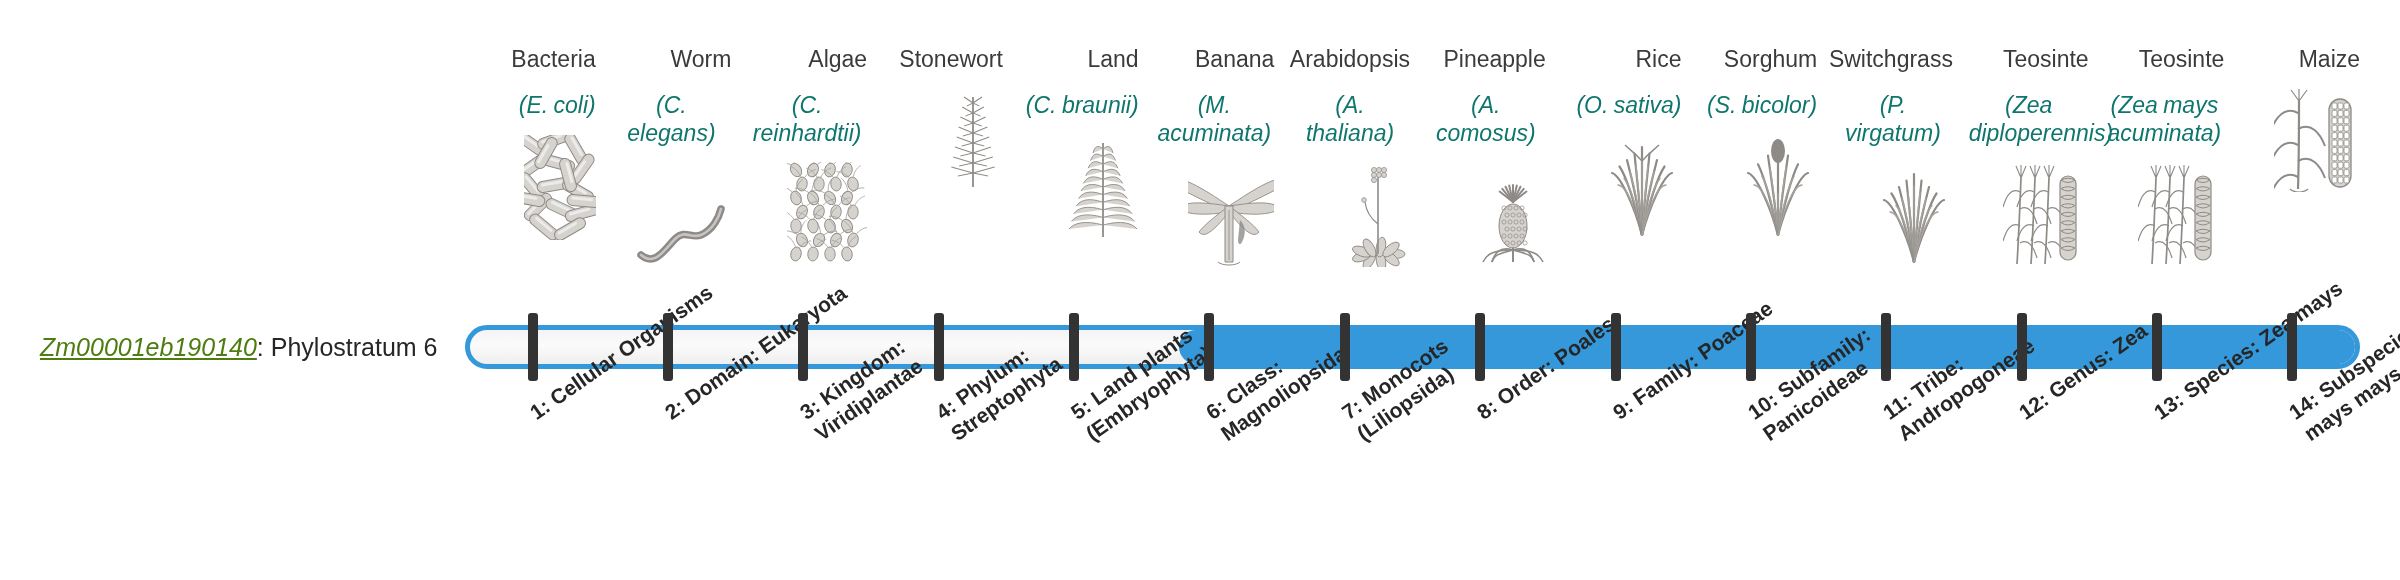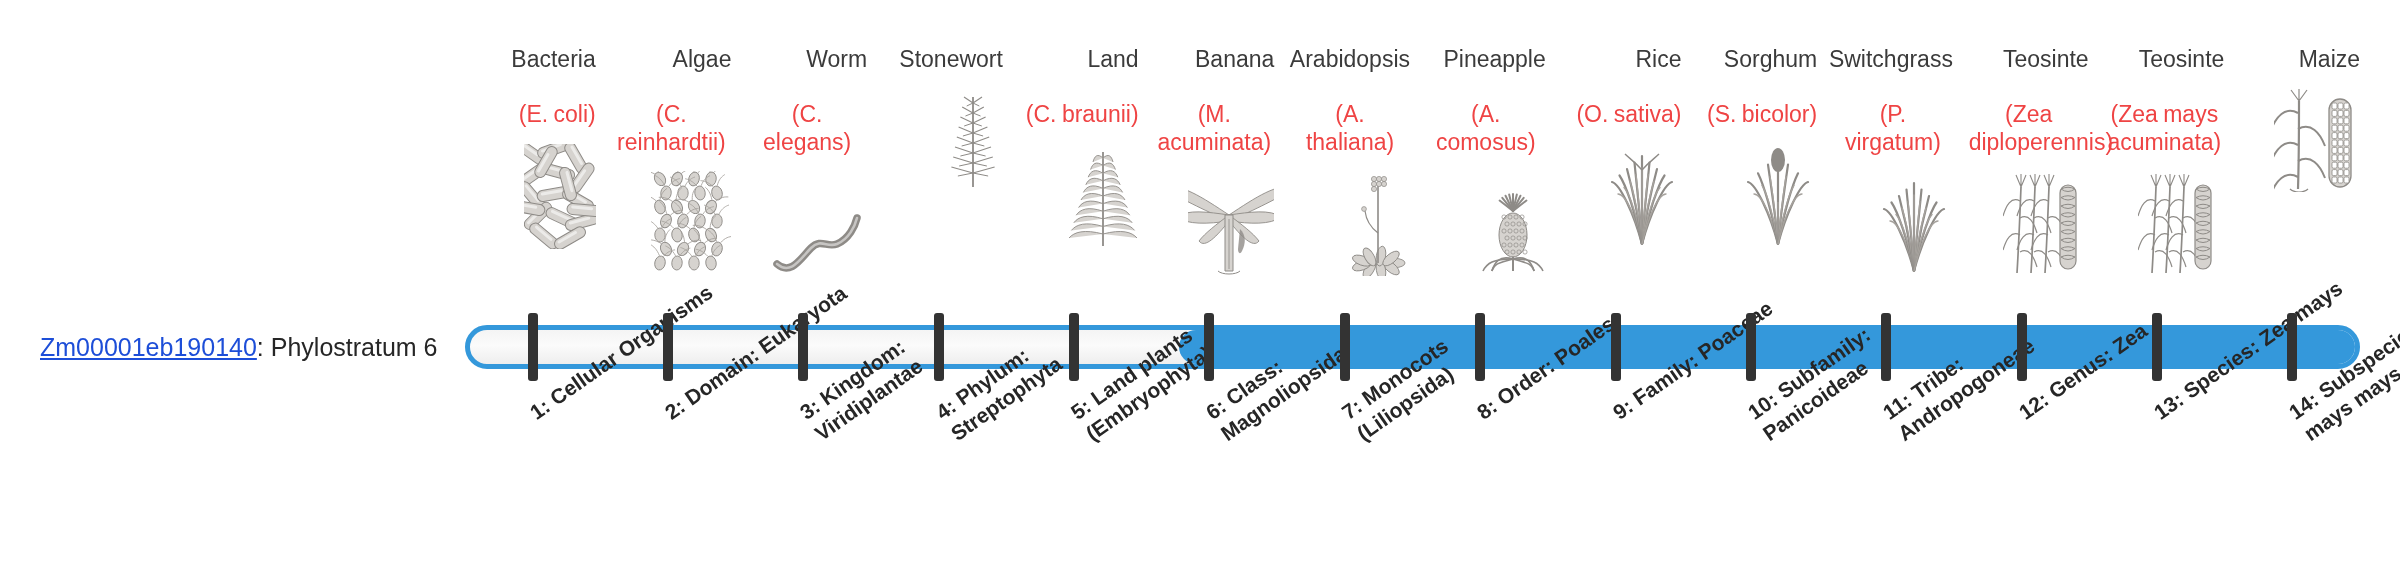--- a/index.html
+++ b/index.html
@@ -23,23 +23,24 @@
   #gene-label {
     position: absolute;
     left: 40px;
     top: 334px;
     font-size: 25px;
     line-height: 1.1;
     white-space: nowrap;
     color: #262626;
   }
   #gene-label .gene-id {
-    color: #1d4ed8;
+    color: #4d7c0f;
     text-decoration: underline;
     cursor: pointer;
+    font-style: italic;
   }
 
   
   #columns {
     position: absolute;
     left: 460px;
     top: 46px;
     width: 1900px;
     height: 255px;
     display: flex;
@@ -55,23 +56,24 @@
     gap: 16px;
   }
   .common-name {
     font-size: 23px;
     color: #3b3b3b;
     line-height: 1.15;
     white-space: nowrap;
   }
   .sci-name {
     font-size: 23px;
-    color: #ef4444;
+    font-style: italic;
+    color: #0f766e;
     line-height: 1.18;
-    margin-top: 13px;
+    margin-top: 4px;
     max-width: 120px;
     word-spacing: -1px;
   }
   .art {
     margin-top: 6px;
     height: 98px;
     display: flex;
     align-items: flex-end;
     justify-content: center;
     gap: 3px;
@@ -227,175 +229,175 @@
         </g>
               <g transform="translate(60,66) rotate(5)">
           <rect x="-17" y="-5.5" width="34" height="11" rx="5.5" fill="#d6d3cf" stroke="#8e8b87" stroke-width="1"></rect>
           <rect x="-13" y="-3.5" width="22" height="3" rx="1.5" fill="#ffffff" opacity=".55"></rect>
         </g>
             </g>
           </svg>
         </div>
       </div>
       <div class="col">
-        <div class="common-name">Algae</div>
-        <div class="sci-name">(C. reinhardtii)</div>
-        <div class="art">
-          <svg width="80" height="105" viewBox="0 0 80 105">
-            <g transform="translate(9,8) rotate(-30)">
-            <ellipse cx="0" cy="0" rx="5.2" ry="7" fill="#d6d3cf" stroke="#8e8b87" stroke-width=".9"></ellipse>
-            <path d="M-2 -7 C -6 -13, -10 -15, -13 -16" fill="none" stroke="#a6a29d" stroke-width=".8"></path>
-            <path d="M2 -7 C 5 -13, 9 -15, 12 -16" fill="none" stroke="#a6a29d" stroke-width=".8"></path>
-          </g>
-            <g transform="translate(26,8) rotate(23)">
-            <ellipse cx="0" cy="0" rx="5.2" ry="7" fill="#d6d3cf" stroke="#8e8b87" stroke-width=".9"></ellipse>
-            <path d="M-2 -7 C -6 -13, -10 -15, -13 -16" fill="none" stroke="#a6a29d" stroke-width=".8"></path>
-            <path d="M2 -7 C 5 -13, 9 -15, 12 -16" fill="none" stroke="#a6a29d" stroke-width=".8"></path>
-          </g>
-            <g transform="translate(43,8) rotate(16)">
-            <ellipse cx="0" cy="0" rx="5.2" ry="7" fill="#d6d3cf" stroke="#8e8b87" stroke-width=".9"></ellipse>
-            <path d="M-2 -7 C -6 -13, -10 -15, -13 -16" fill="none" stroke="#a6a29d" stroke-width=".8"></path>
-            <path d="M2 -7 C 5 -13, 9 -15, 12 -16" fill="none" stroke="#a6a29d" stroke-width=".8"></path>
-          </g>
-            <g transform="translate(60,8) rotate(9)">
-            <ellipse cx="0" cy="0" rx="5.2" ry="7" fill="#d6d3cf" stroke="#8e8b87" stroke-width=".9"></ellipse>
-            <path d="M-2 -7 C -6 -13, -10 -15, -13 -16" fill="none" stroke="#a6a29d" stroke-width=".8"></path>
-            <path d="M2 -7 C 5 -13, 9 -15, 12 -16" fill="none" stroke="#a6a29d" stroke-width=".8"></path>
-          </g>
-            <g transform="translate(15,22) rotate(7)">
-            <ellipse cx="0" cy="0" rx="5.2" ry="7" fill="#d6d3cf" stroke="#8e8b87" stroke-width=".9"></ellipse>
-            <path d="M-2 -7 C -6 -13, -10 -15, -13 -16" fill="none" stroke="#a6a29d" stroke-width=".8"></path>
-            <path d="M2 -7 C 5 -13, 9 -15, 12 -16" fill="none" stroke="#a6a29d" stroke-width=".8"></path>
-          </g>
-            <g transform="translate(32,22) rotate(0)">
-            <ellipse cx="0" cy="0" rx="5.2" ry="7" fill="#d6d3cf" stroke="#8e8b87" stroke-width=".9"></ellipse>
-            <path d="M-2 -7 C -6 -13, -10 -15, -13 -16" fill="none" stroke="#a6a29d" stroke-width=".8"></path>
-            <path d="M2 -7 C 5 -13, 9 -15, 12 -16" fill="none" stroke="#a6a29d" stroke-width=".8"></path>
-          </g>
-            <g transform="translate(49,22) rotate(-7)">
-            <ellipse cx="0" cy="0" rx="5.2" ry="7" fill="#d6d3cf" stroke="#8e8b87" stroke-width=".9"></ellipse>
-            <path d="M-2 -7 C -6 -13, -10 -15, -13 -16" fill="none" stroke="#a6a29d" stroke-width=".8"></path>
-            <path d="M2 -7 C 5 -13, 9 -15, 12 -16" fill="none" stroke="#a6a29d" stroke-width=".8"></path>
-          </g>
-            <g transform="translate(66,22) rotate(-14)">
-            <ellipse cx="0" cy="0" rx="5.2" ry="7" fill="#d6d3cf" stroke="#8e8b87" stroke-width=".9"></ellipse>
-            <path d="M-2 -7 C -6 -13, -10 -15, -13 -16" fill="none" stroke="#a6a29d" stroke-width=".8"></path>
-            <path d="M2 -7 C 5 -13, 9 -15, 12 -16" fill="none" stroke="#a6a29d" stroke-width=".8"></path>
-          </g>
-            <g transform="translate(9,36) rotate(-16)">
-            <ellipse cx="0" cy="0" rx="5.2" ry="7" fill="#d6d3cf" stroke="#8e8b87" stroke-width=".9"></ellipse>
-            <path d="M-2 -7 C -6 -13, -10 -15, -13 -16" fill="none" stroke="#a6a29d" stroke-width=".8"></path>
-            <path d="M2 -7 C 5 -13, 9 -15, 12 -16" fill="none" stroke="#a6a29d" stroke-width=".8"></path>
-          </g>
-            <g transform="translate(26,36) rotate(-23)">
-            <ellipse cx="0" cy="0" rx="5.2" ry="7" fill="#d6d3cf" stroke="#8e8b87" stroke-width=".9"></ellipse>
-            <path d="M-2 -7 C -6 -13, -10 -15, -13 -16" fill="none" stroke="#a6a29d" stroke-width=".8"></path>
-            <path d="M2 -7 C 5 -13, 9 -15, 12 -16" fill="none" stroke="#a6a29d" stroke-width=".8"></path>
-          </g>
-            <g transform="translate(43,36) rotate(-30)">
-            <ellipse cx="0" cy="0" rx="5.2" ry="7" fill="#d6d3cf" stroke="#8e8b87" stroke-width=".9"></ellipse>
-            <path d="M-2 -7 C -6 -13, -10 -15, -13 -16" fill="none" stroke="#a6a29d" stroke-width=".8"></path>
-            <path d="M2 -7 C 5 -13, 9 -15, 12 -16" fill="none" stroke="#a6a29d" stroke-width=".8"></path>
-          </g>
-            <g transform="translate(60,36) rotate(23)">
-            <ellipse cx="0" cy="0" rx="5.2" ry="7" fill="#d6d3cf" stroke="#8e8b87" stroke-width=".9"></ellipse>
-            <path d="M-2 -7 C -6 -13, -10 -15, -13 -16" fill="none" stroke="#a6a29d" stroke-width=".8"></path>
-            <path d="M2 -7 C 5 -13, 9 -15, 12 -16" fill="none" stroke="#a6a29d" stroke-width=".8"></path>
-          </g>
-            <g transform="translate(15,50) rotate(21)">
-            <ellipse cx="0" cy="0" rx="5.2" ry="7" fill="#d6d3cf" stroke="#8e8b87" stroke-width=".9"></ellipse>
-            <path d="M-2 -7 C -6 -13, -10 -15, -13 -16" fill="none" stroke="#a6a29d" stroke-width=".8"></path>
-            <path d="M2 -7 C 5 -13, 9 -15, 12 -16" fill="none" stroke="#a6a29d" stroke-width=".8"></path>
-          </g>
-            <g transform="translate(32,50) rotate(14)">
-            <ellipse cx="0" cy="0" rx="5.2" ry="7" fill="#d6d3cf" stroke="#8e8b87" stroke-width=".9"></ellipse>
-            <path d="M-2 -7 C -6 -13, -10 -15, -13 -16" fill="none" stroke="#a6a29d" stroke-width=".8"></path>
-            <path d="M2 -7 C 5 -13, 9 -15, 12 -16" fill="none" stroke="#a6a29d" stroke-width=".8"></path>
-          </g>
-            <g transform="translate(49,50) rotate(7)">
-            <ellipse cx="0" cy="0" rx="5.2" ry="7" fill="#d6d3cf" stroke="#8e8b87" stroke-width=".9"></ellipse>
-            <path d="M-2 -7 C -6 -13, -10 -15, -13 -16" fill="none" stroke="#a6a29d" stroke-width=".8"></path>
-            <path d="M2 -7 C 5 -13, 9 -15, 12 -16" fill="none" stroke="#a6a29d" stroke-width=".8"></path>
-          </g>
-            <g transform="translate(66,50) rotate(0)">
-            <ellipse cx="0" cy="0" rx="5.2" ry="7" fill="#d6d3cf" stroke="#8e8b87" stroke-width=".9"></ellipse>
-            <path d="M-2 -7 C -6 -13, -10 -15, -13 -16" fill="none" stroke="#a6a29d" stroke-width=".8"></path>
-            <path d="M2 -7 C 5 -13, 9 -15, 12 -16" fill="none" stroke="#a6a29d" stroke-width=".8"></path>
-          </g>
-            <g transform="translate(9,64) rotate(-2)">
-            <ellipse cx="0" cy="0" rx="5.2" ry="7" fill="#d6d3cf" stroke="#8e8b87" stroke-width=".9"></ellipse>
-            <path d="M-2 -7 C -6 -13, -10 -15, -13 -16" fill="none" stroke="#a6a29d" stroke-width=".8"></path>
-            <path d="M2 -7 C 5 -13, 9 -15, 12 -16" fill="none" stroke="#a6a29d" stroke-width=".8"></path>
-          </g>
-            <g transform="translate(26,64) rotate(-9)">
-            <ellipse cx="0" cy="0" rx="5.2" ry="7" fill="#d6d3cf" stroke="#8e8b87" stroke-width=".9"></ellipse>
-            <path d="M-2 -7 C -6 -13, -10 -15, -13 -16" fill="none" stroke="#a6a29d" stroke-width=".8"></path>
-            <path d="M2 -7 C 5 -13, 9 -15, 12 -16" fill="none" stroke="#a6a29d" stroke-width=".8"></path>
-          </g>
-            <g transform="translate(43,64) rotate(-16)">
-            <ellipse cx="0" cy="0" rx="5.2" ry="7" fill="#d6d3cf" stroke="#8e8b87" stroke-width=".9"></ellipse>
-            <path d="M-2 -7 C -6 -13, -10 -15, -13 -16" fill="none" stroke="#a6a29d" stroke-width=".8"></path>
-            <path d="M2 -7 C 5 -13, 9 -15, 12 -16" fill="none" stroke="#a6a29d" stroke-width=".8"></path>
-          </g>
-            <g transform="translate(60,64) rotate(-23)">
-            <ellipse cx="0" cy="0" rx="5.2" ry="7" fill="#d6d3cf" stroke="#8e8b87" stroke-width=".9"></ellipse>
-            <path d="M-2 -7 C -6 -13, -10 -15, -13 -16" fill="none" stroke="#a6a29d" stroke-width=".8"></path>
-            <path d="M2 -7 C 5 -13, 9 -15, 12 -16" fill="none" stroke="#a6a29d" stroke-width=".8"></path>
-          </g>
-            <g transform="translate(15,78) rotate(-25)">
-            <ellipse cx="0" cy="0" rx="5.2" ry="7" fill="#d6d3cf" stroke="#8e8b87" stroke-width=".9"></ellipse>
-            <path d="M-2 -7 C -6 -13, -10 -15, -13 -16" fill="none" stroke="#a6a29d" stroke-width=".8"></path>
-            <path d="M2 -7 C 5 -13, 9 -15, 12 -16" fill="none" stroke="#a6a29d" stroke-width=".8"></path>
-          </g>
-            <g transform="translate(32,78) rotate(28)">
-            <ellipse cx="0" cy="0" rx="5.2" ry="7" fill="#d6d3cf" stroke="#8e8b87" stroke-width=".9"></ellipse>
-            <path d="M-2 -7 C -6 -13, -10 -15, -13 -16" fill="none" stroke="#a6a29d" stroke-width=".8"></path>
-            <path d="M2 -7 C 5 -13, 9 -15, 12 -16" fill="none" stroke="#a6a29d" stroke-width=".8"></path>
-          </g>
-            <g transform="translate(49,78) rotate(21)">
-            <ellipse cx="0" cy="0" rx="5.2" ry="7" fill="#d6d3cf" stroke="#8e8b87" stroke-width=".9"></ellipse>
-            <path d="M-2 -7 C -6 -13, -10 -15, -13 -16" fill="none" stroke="#a6a29d" stroke-width=".8"></path>
-            <path d="M2 -7 C 5 -13, 9 -15, 12 -16" fill="none" stroke="#a6a29d" stroke-width=".8"></path>
-          </g>
-            <g transform="translate(66,78) rotate(14)">
-            <ellipse cx="0" cy="0" rx="5.2" ry="7" fill="#d6d3cf" stroke="#8e8b87" stroke-width=".9"></ellipse>
-            <path d="M-2 -7 C -6 -13, -10 -15, -13 -16" fill="none" stroke="#a6a29d" stroke-width=".8"></path>
-            <path d="M2 -7 C 5 -13, 9 -15, 12 -16" fill="none" stroke="#a6a29d" stroke-width=".8"></path>
-          </g>
-            <g transform="translate(9,92) rotate(12)">
-            <ellipse cx="0" cy="0" rx="5.2" ry="7" fill="#d6d3cf" stroke="#8e8b87" stroke-width=".9"></ellipse>
-            <path d="M-2 -7 C -6 -13, -10 -15, -13 -16" fill="none" stroke="#a6a29d" stroke-width=".8"></path>
-            <path d="M2 -7 C 5 -13, 9 -15, 12 -16" fill="none" stroke="#a6a29d" stroke-width=".8"></path>
-          </g>
-            <g transform="translate(26,92) rotate(5)">
-            <ellipse cx="0" cy="0" rx="5.2" ry="7" fill="#d6d3cf" stroke="#8e8b87" stroke-width=".9"></ellipse>
-            <path d="M-2 -7 C -6 -13, -10 -15, -13 -16" fill="none" stroke="#a6a29d" stroke-width=".8"></path>
-            <path d="M2 -7 C 5 -13, 9 -15, 12 -16" fill="none" stroke="#a6a29d" stroke-width=".8"></path>
-          </g>
-            <g transform="translate(43,92) rotate(-2)">
-            <ellipse cx="0" cy="0" rx="5.2" ry="7" fill="#d6d3cf" stroke="#8e8b87" stroke-width=".9"></ellipse>
-            <path d="M-2 -7 C -6 -13, -10 -15, -13 -16" fill="none" stroke="#a6a29d" stroke-width=".8"></path>
-            <path d="M2 -7 C 5 -13, 9 -15, 12 -16" fill="none" stroke="#a6a29d" stroke-width=".8"></path>
-          </g>
-            <g transform="translate(60,92) rotate(-9)">
-            <ellipse cx="0" cy="0" rx="5.2" ry="7" fill="#d6d3cf" stroke="#8e8b87" stroke-width=".9"></ellipse>
-            <path d="M-2 -7 C -6 -13, -10 -15, -13 -16" fill="none" stroke="#a6a29d" stroke-width=".8"></path>
-            <path d="M2 -7 C 5 -13, 9 -15, 12 -16" fill="none" stroke="#a6a29d" stroke-width=".8"></path>
-          </g>
-          </svg>
-        </div>
-      </div>
-      <div class="col">
         <div class="common-name">Worm</div>
         <div class="sci-name">(C. elegans)</div>
         <div class="art">
           <svg width="96" height="62" viewBox="0 0 96 62">
         <path d="M6 50 C 20 62, 30 44, 40 34 C 50 24, 56 34, 66 30 C 78 25, 84 12, 86 4" fill="none" stroke="#8e8b87" stroke-width="7.5" stroke-linecap="round"></path>
         <path d="M6 50 C 20 62, 30 44, 40 34 C 50 24, 56 34, 66 30 C 78 25, 84 12, 86 4" fill="none" stroke="#ffffff" stroke-width="2.6" stroke-linecap="round" opacity=".5"></path>
       </svg>
+        </div>
+      </div>
+      <div class="col">
+        <div class="common-name">Algae</div>
+        <div class="sci-name">(C. reinhardtii)</div>
+        <div class="art">
+          <svg width="80" height="105" viewBox="0 0 80 105">
+            <g transform="translate(9,8) rotate(-30)">
+            <ellipse cx="0" cy="0" rx="5.2" ry="7" fill="#d6d3cf" stroke="#8e8b87" stroke-width=".9"></ellipse>
+            <path d="M-2 -7 C -6 -13, -10 -15, -13 -16" fill="none" stroke="#a6a29d" stroke-width=".8"></path>
+            <path d="M2 -7 C 5 -13, 9 -15, 12 -16" fill="none" stroke="#a6a29d" stroke-width=".8"></path>
+          </g>
+            <g transform="translate(26,8) rotate(23)">
+            <ellipse cx="0" cy="0" rx="5.2" ry="7" fill="#d6d3cf" stroke="#8e8b87" stroke-width=".9"></ellipse>
+            <path d="M-2 -7 C -6 -13, -10 -15, -13 -16" fill="none" stroke="#a6a29d" stroke-width=".8"></path>
+            <path d="M2 -7 C 5 -13, 9 -15, 12 -16" fill="none" stroke="#a6a29d" stroke-width=".8"></path>
+          </g>
+            <g transform="translate(43,8) rotate(16)">
+            <ellipse cx="0" cy="0" rx="5.2" ry="7" fill="#d6d3cf" stroke="#8e8b87" stroke-width=".9"></ellipse>
+            <path d="M-2 -7 C -6 -13, -10 -15, -13 -16" fill="none" stroke="#a6a29d" stroke-width=".8"></path>
+            <path d="M2 -7 C 5 -13, 9 -15, 12 -16" fill="none" stroke="#a6a29d" stroke-width=".8"></path>
+          </g>
+            <g transform="translate(60,8) rotate(9)">
+            <ellipse cx="0" cy="0" rx="5.2" ry="7" fill="#d6d3cf" stroke="#8e8b87" stroke-width=".9"></ellipse>
+            <path d="M-2 -7 C -6 -13, -10 -15, -13 -16" fill="none" stroke="#a6a29d" stroke-width=".8"></path>
+            <path d="M2 -7 C 5 -13, 9 -15, 12 -16" fill="none" stroke="#a6a29d" stroke-width=".8"></path>
+          </g>
+            <g transform="translate(15,22) rotate(7)">
+            <ellipse cx="0" cy="0" rx="5.2" ry="7" fill="#d6d3cf" stroke="#8e8b87" stroke-width=".9"></ellipse>
+            <path d="M-2 -7 C -6 -13, -10 -15, -13 -16" fill="none" stroke="#a6a29d" stroke-width=".8"></path>
+            <path d="M2 -7 C 5 -13, 9 -15, 12 -16" fill="none" stroke="#a6a29d" stroke-width=".8"></path>
+          </g>
+            <g transform="translate(32,22) rotate(0)">
+            <ellipse cx="0" cy="0" rx="5.2" ry="7" fill="#d6d3cf" stroke="#8e8b87" stroke-width=".9"></ellipse>
+            <path d="M-2 -7 C -6 -13, -10 -15, -13 -16" fill="none" stroke="#a6a29d" stroke-width=".8"></path>
+            <path d="M2 -7 C 5 -13, 9 -15, 12 -16" fill="none" stroke="#a6a29d" stroke-width=".8"></path>
+          </g>
+            <g transform="translate(49,22) rotate(-7)">
+            <ellipse cx="0" cy="0" rx="5.2" ry="7" fill="#d6d3cf" stroke="#8e8b87" stroke-width=".9"></ellipse>
+            <path d="M-2 -7 C -6 -13, -10 -15, -13 -16" fill="none" stroke="#a6a29d" stroke-width=".8"></path>
+            <path d="M2 -7 C 5 -13, 9 -15, 12 -16" fill="none" stroke="#a6a29d" stroke-width=".8"></path>
+          </g>
+            <g transform="translate(66,22) rotate(-14)">
+            <ellipse cx="0" cy="0" rx="5.2" ry="7" fill="#d6d3cf" stroke="#8e8b87" stroke-width=".9"></ellipse>
+            <path d="M-2 -7 C -6 -13, -10 -15, -13 -16" fill="none" stroke="#a6a29d" stroke-width=".8"></path>
+            <path d="M2 -7 C 5 -13, 9 -15, 12 -16" fill="none" stroke="#a6a29d" stroke-width=".8"></path>
+          </g>
+            <g transform="translate(9,36) rotate(-16)">
+            <ellipse cx="0" cy="0" rx="5.2" ry="7" fill="#d6d3cf" stroke="#8e8b87" stroke-width=".9"></ellipse>
+            <path d="M-2 -7 C -6 -13, -10 -15, -13 -16" fill="none" stroke="#a6a29d" stroke-width=".8"></path>
+            <path d="M2 -7 C 5 -13, 9 -15, 12 -16" fill="none" stroke="#a6a29d" stroke-width=".8"></path>
+          </g>
+            <g transform="translate(26,36) rotate(-23)">
+            <ellipse cx="0" cy="0" rx="5.2" ry="7" fill="#d6d3cf" stroke="#8e8b87" stroke-width=".9"></ellipse>
+            <path d="M-2 -7 C -6 -13, -10 -15, -13 -16" fill="none" stroke="#a6a29d" stroke-width=".8"></path>
+            <path d="M2 -7 C 5 -13, 9 -15, 12 -16" fill="none" stroke="#a6a29d" stroke-width=".8"></path>
+          </g>
+            <g transform="translate(43,36) rotate(-30)">
+            <ellipse cx="0" cy="0" rx="5.2" ry="7" fill="#d6d3cf" stroke="#8e8b87" stroke-width=".9"></ellipse>
+            <path d="M-2 -7 C -6 -13, -10 -15, -13 -16" fill="none" stroke="#a6a29d" stroke-width=".8"></path>
+            <path d="M2 -7 C 5 -13, 9 -15, 12 -16" fill="none" stroke="#a6a29d" stroke-width=".8"></path>
+          </g>
+            <g transform="translate(60,36) rotate(23)">
+            <ellipse cx="0" cy="0" rx="5.2" ry="7" fill="#d6d3cf" stroke="#8e8b87" stroke-width=".9"></ellipse>
+            <path d="M-2 -7 C -6 -13, -10 -15, -13 -16" fill="none" stroke="#a6a29d" stroke-width=".8"></path>
+            <path d="M2 -7 C 5 -13, 9 -15, 12 -16" fill="none" stroke="#a6a29d" stroke-width=".8"></path>
+          </g>
+            <g transform="translate(15,50) rotate(21)">
+            <ellipse cx="0" cy="0" rx="5.2" ry="7" fill="#d6d3cf" stroke="#8e8b87" stroke-width=".9"></ellipse>
+            <path d="M-2 -7 C -6 -13, -10 -15, -13 -16" fill="none" stroke="#a6a29d" stroke-width=".8"></path>
+            <path d="M2 -7 C 5 -13, 9 -15, 12 -16" fill="none" stroke="#a6a29d" stroke-width=".8"></path>
+          </g>
+            <g transform="translate(32,50) rotate(14)">
+            <ellipse cx="0" cy="0" rx="5.2" ry="7" fill="#d6d3cf" stroke="#8e8b87" stroke-width=".9"></ellipse>
+            <path d="M-2 -7 C -6 -13, -10 -15, -13 -16" fill="none" stroke="#a6a29d" stroke-width=".8"></path>
+            <path d="M2 -7 C 5 -13, 9 -15, 12 -16" fill="none" stroke="#a6a29d" stroke-width=".8"></path>
+          </g>
+            <g transform="translate(49,50) rotate(7)">
+            <ellipse cx="0" cy="0" rx="5.2" ry="7" fill="#d6d3cf" stroke="#8e8b87" stroke-width=".9"></ellipse>
+            <path d="M-2 -7 C -6 -13, -10 -15, -13 -16" fill="none" stroke="#a6a29d" stroke-width=".8"></path>
+            <path d="M2 -7 C 5 -13, 9 -15, 12 -16" fill="none" stroke="#a6a29d" stroke-width=".8"></path>
+          </g>
+            <g transform="translate(66,50) rotate(0)">
+            <ellipse cx="0" cy="0" rx="5.2" ry="7" fill="#d6d3cf" stroke="#8e8b87" stroke-width=".9"></ellipse>
+            <path d="M-2 -7 C -6 -13, -10 -15, -13 -16" fill="none" stroke="#a6a29d" stroke-width=".8"></path>
+            <path d="M2 -7 C 5 -13, 9 -15, 12 -16" fill="none" stroke="#a6a29d" stroke-width=".8"></path>
+          </g>
+            <g transform="translate(9,64) rotate(-2)">
+            <ellipse cx="0" cy="0" rx="5.2" ry="7" fill="#d6d3cf" stroke="#8e8b87" stroke-width=".9"></ellipse>
+            <path d="M-2 -7 C -6 -13, -10 -15, -13 -16" fill="none" stroke="#a6a29d" stroke-width=".8"></path>
+            <path d="M2 -7 C 5 -13, 9 -15, 12 -16" fill="none" stroke="#a6a29d" stroke-width=".8"></path>
+          </g>
+            <g transform="translate(26,64) rotate(-9)">
+            <ellipse cx="0" cy="0" rx="5.2" ry="7" fill="#d6d3cf" stroke="#8e8b87" stroke-width=".9"></ellipse>
+            <path d="M-2 -7 C -6 -13, -10 -15, -13 -16" fill="none" stroke="#a6a29d" stroke-width=".8"></path>
+            <path d="M2 -7 C 5 -13, 9 -15, 12 -16" fill="none" stroke="#a6a29d" stroke-width=".8"></path>
+          </g>
+            <g transform="translate(43,64) rotate(-16)">
+            <ellipse cx="0" cy="0" rx="5.2" ry="7" fill="#d6d3cf" stroke="#8e8b87" stroke-width=".9"></ellipse>
+            <path d="M-2 -7 C -6 -13, -10 -15, -13 -16" fill="none" stroke="#a6a29d" stroke-width=".8"></path>
+            <path d="M2 -7 C 5 -13, 9 -15, 12 -16" fill="none" stroke="#a6a29d" stroke-width=".8"></path>
+          </g>
+            <g transform="translate(60,64) rotate(-23)">
+            <ellipse cx="0" cy="0" rx="5.2" ry="7" fill="#d6d3cf" stroke="#8e8b87" stroke-width=".9"></ellipse>
+            <path d="M-2 -7 C -6 -13, -10 -15, -13 -16" fill="none" stroke="#a6a29d" stroke-width=".8"></path>
+            <path d="M2 -7 C 5 -13, 9 -15, 12 -16" fill="none" stroke="#a6a29d" stroke-width=".8"></path>
+          </g>
+            <g transform="translate(15,78) rotate(-25)">
+            <ellipse cx="0" cy="0" rx="5.2" ry="7" fill="#d6d3cf" stroke="#8e8b87" stroke-width=".9"></ellipse>
+            <path d="M-2 -7 C -6 -13, -10 -15, -13 -16" fill="none" stroke="#a6a29d" stroke-width=".8"></path>
+            <path d="M2 -7 C 5 -13, 9 -15, 12 -16" fill="none" stroke="#a6a29d" stroke-width=".8"></path>
+          </g>
+            <g transform="translate(32,78) rotate(28)">
+            <ellipse cx="0" cy="0" rx="5.2" ry="7" fill="#d6d3cf" stroke="#8e8b87" stroke-width=".9"></ellipse>
+            <path d="M-2 -7 C -6 -13, -10 -15, -13 -16" fill="none" stroke="#a6a29d" stroke-width=".8"></path>
+            <path d="M2 -7 C 5 -13, 9 -15, 12 -16" fill="none" stroke="#a6a29d" stroke-width=".8"></path>
+          </g>
+            <g transform="translate(49,78) rotate(21)">
+            <ellipse cx="0" cy="0" rx="5.2" ry="7" fill="#d6d3cf" stroke="#8e8b87" stroke-width=".9"></ellipse>
+            <path d="M-2 -7 C -6 -13, -10 -15, -13 -16" fill="none" stroke="#a6a29d" stroke-width=".8"></path>
+            <path d="M2 -7 C 5 -13, 9 -15, 12 -16" fill="none" stroke="#a6a29d" stroke-width=".8"></path>
+          </g>
+            <g transform="translate(66,78) rotate(14)">
+            <ellipse cx="0" cy="0" rx="5.2" ry="7" fill="#d6d3cf" stroke="#8e8b87" stroke-width=".9"></ellipse>
+            <path d="M-2 -7 C -6 -13, -10 -15, -13 -16" fill="none" stroke="#a6a29d" stroke-width=".8"></path>
+            <path d="M2 -7 C 5 -13, 9 -15, 12 -16" fill="none" stroke="#a6a29d" stroke-width=".8"></path>
+          </g>
+            <g transform="translate(9,92) rotate(12)">
+            <ellipse cx="0" cy="0" rx="5.2" ry="7" fill="#d6d3cf" stroke="#8e8b87" stroke-width=".9"></ellipse>
+            <path d="M-2 -7 C -6 -13, -10 -15, -13 -16" fill="none" stroke="#a6a29d" stroke-width=".8"></path>
+            <path d="M2 -7 C 5 -13, 9 -15, 12 -16" fill="none" stroke="#a6a29d" stroke-width=".8"></path>
+          </g>
+            <g transform="translate(26,92) rotate(5)">
+            <ellipse cx="0" cy="0" rx="5.2" ry="7" fill="#d6d3cf" stroke="#8e8b87" stroke-width=".9"></ellipse>
+            <path d="M-2 -7 C -6 -13, -10 -15, -13 -16" fill="none" stroke="#a6a29d" stroke-width=".8"></path>
+            <path d="M2 -7 C 5 -13, 9 -15, 12 -16" fill="none" stroke="#a6a29d" stroke-width=".8"></path>
+          </g>
+            <g transform="translate(43,92) rotate(-2)">
+            <ellipse cx="0" cy="0" rx="5.2" ry="7" fill="#d6d3cf" stroke="#8e8b87" stroke-width=".9"></ellipse>
+            <path d="M-2 -7 C -6 -13, -10 -15, -13 -16" fill="none" stroke="#a6a29d" stroke-width=".8"></path>
+            <path d="M2 -7 C 5 -13, 9 -15, 12 -16" fill="none" stroke="#a6a29d" stroke-width=".8"></path>
+          </g>
+            <g transform="translate(60,92) rotate(-9)">
+            <ellipse cx="0" cy="0" rx="5.2" ry="7" fill="#d6d3cf" stroke="#8e8b87" stroke-width=".9"></ellipse>
+            <path d="M-2 -7 C -6 -13, -10 -15, -13 -16" fill="none" stroke="#a6a29d" stroke-width=".8"></path>
+            <path d="M2 -7 C 5 -13, 9 -15, 12 -16" fill="none" stroke="#a6a29d" stroke-width=".8"></path>
+          </g>
+          </svg>
         </div>
       </div>
       <div class="col">
         <div class="common-name">Stonewort</div>
         <div class="art">
           <svg width="60" height="105" viewBox="0 0 60 105">
         <path d="M30 100 L30 10" stroke="#8e8b87" stroke-width="1.8" fill="none"></path>
         <g>
           <path d="M30 16 L 21 10" stroke="#8e8b87" stroke-width="1.1" fill="none"></path>
           <path d="M30 16 L 39 10" stroke="#8e8b87" stroke-width="1.1" fill="none"></path>

